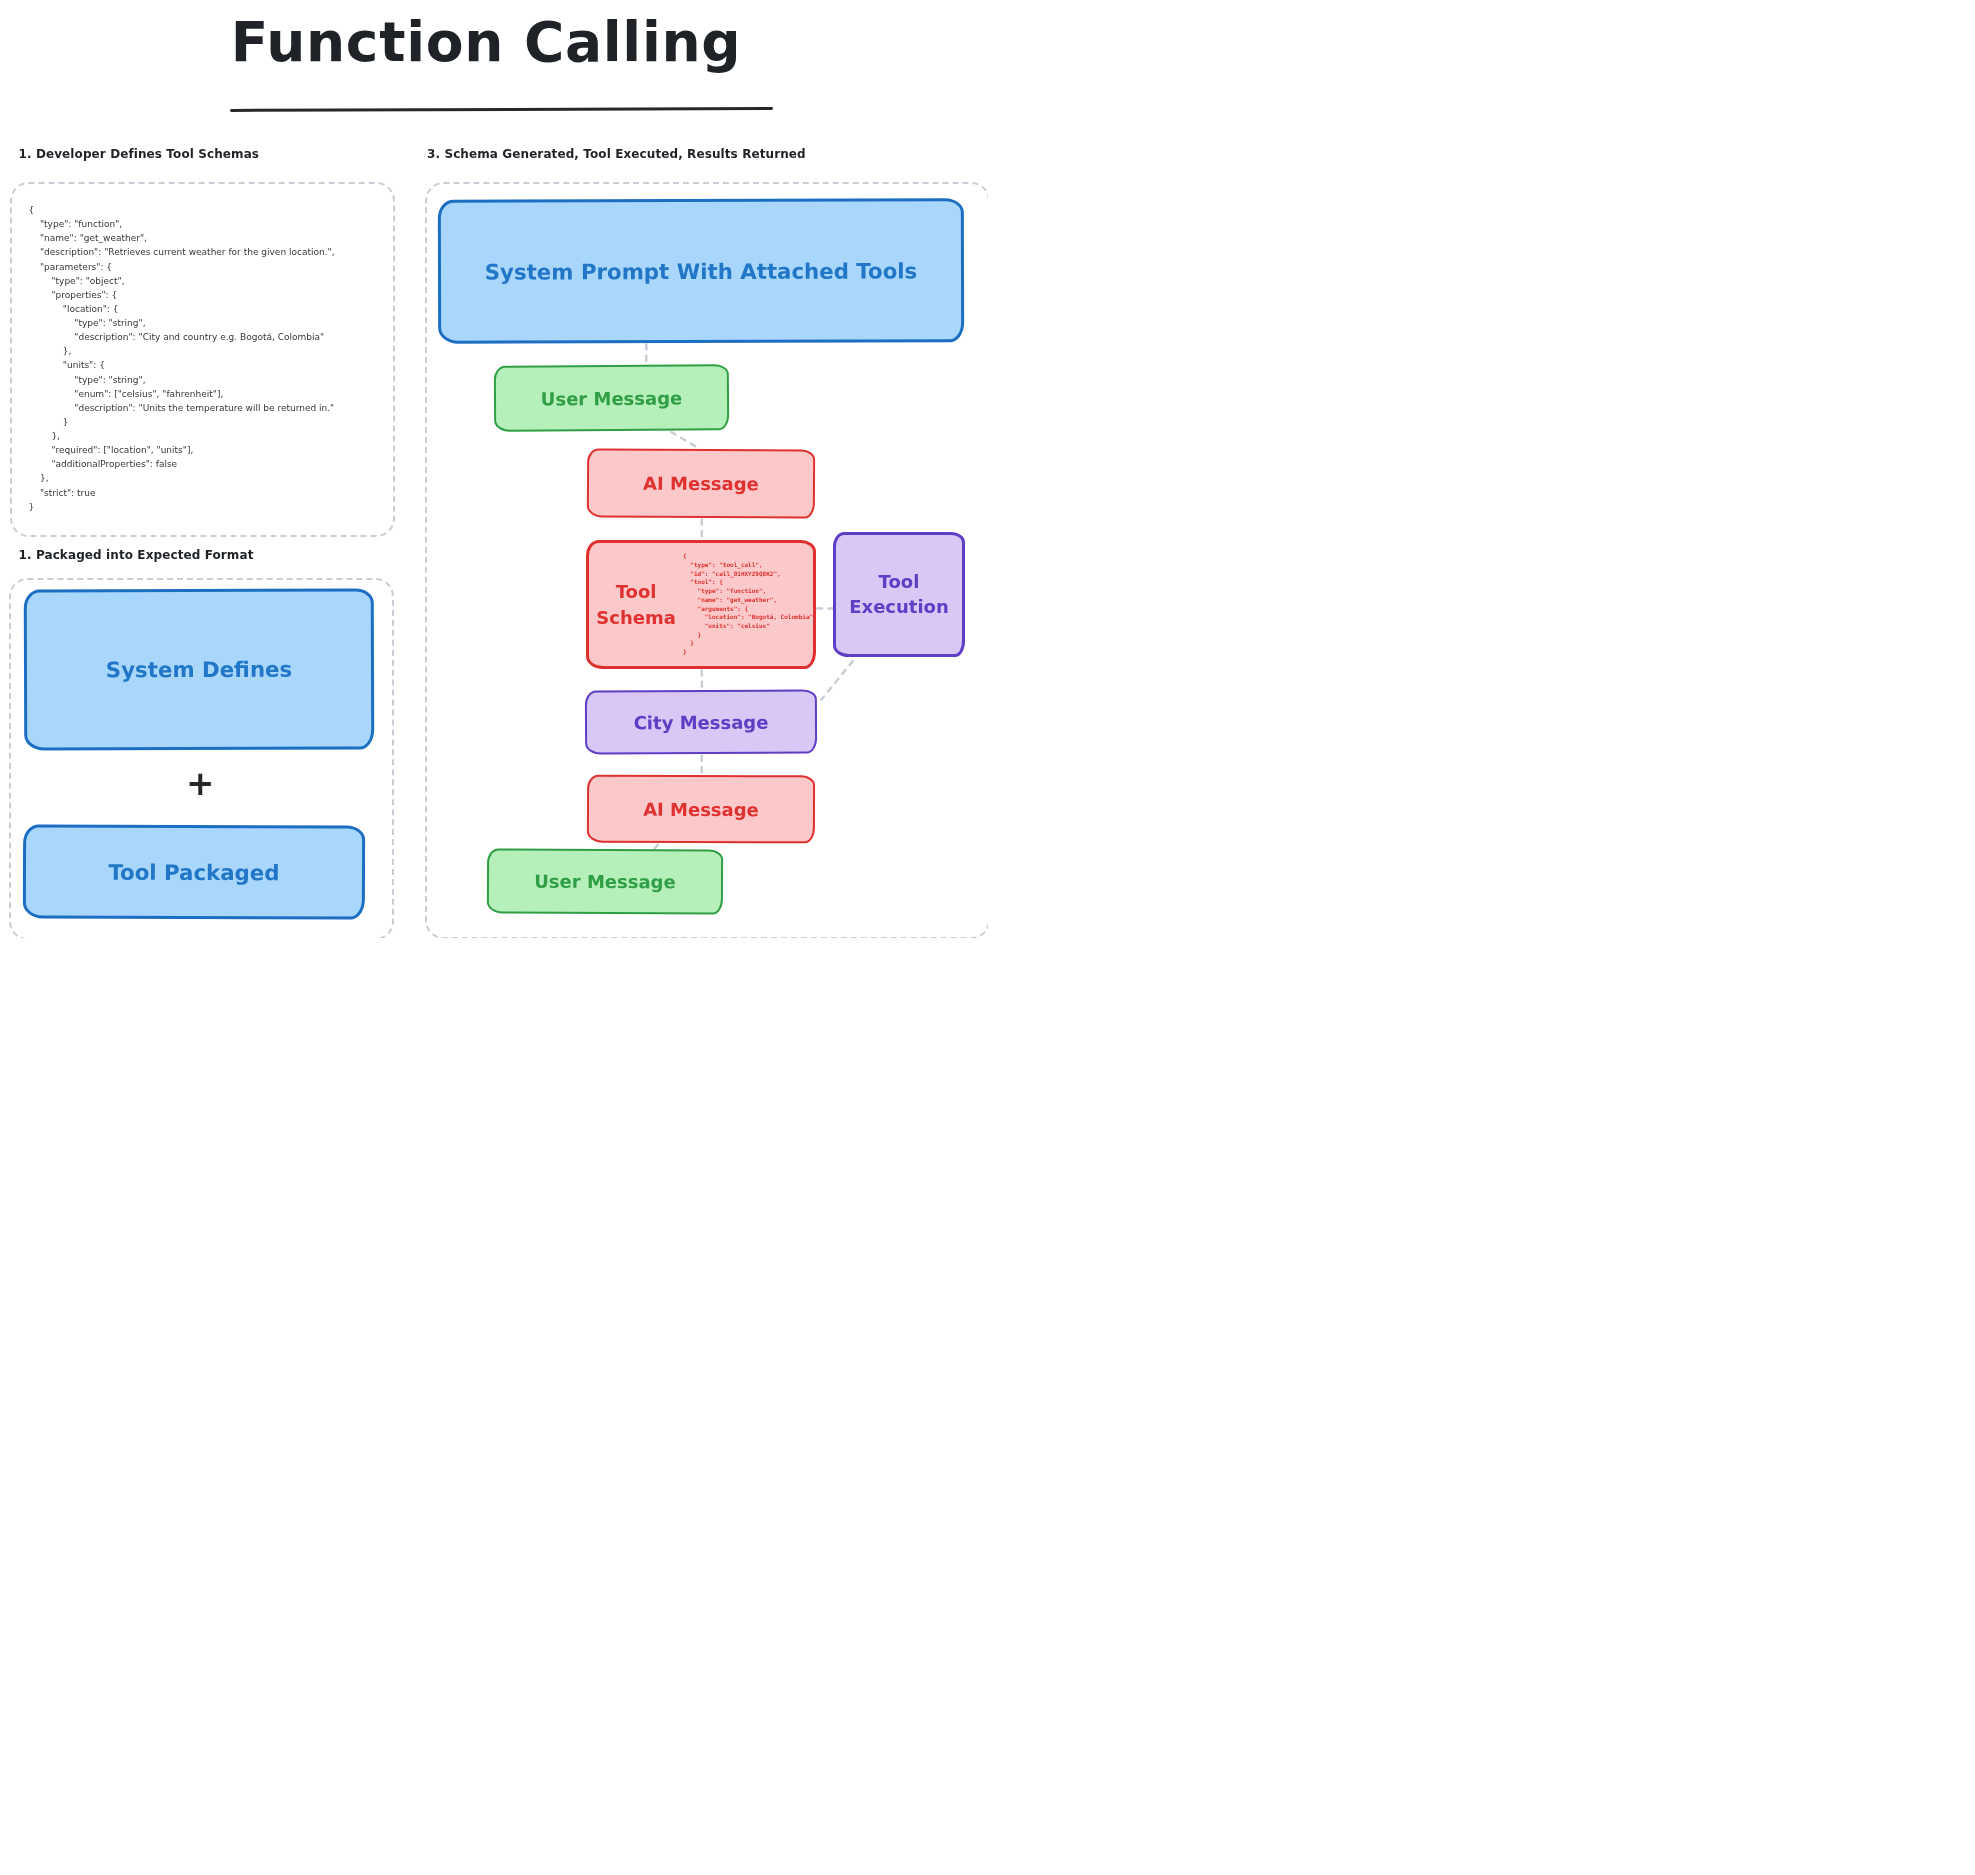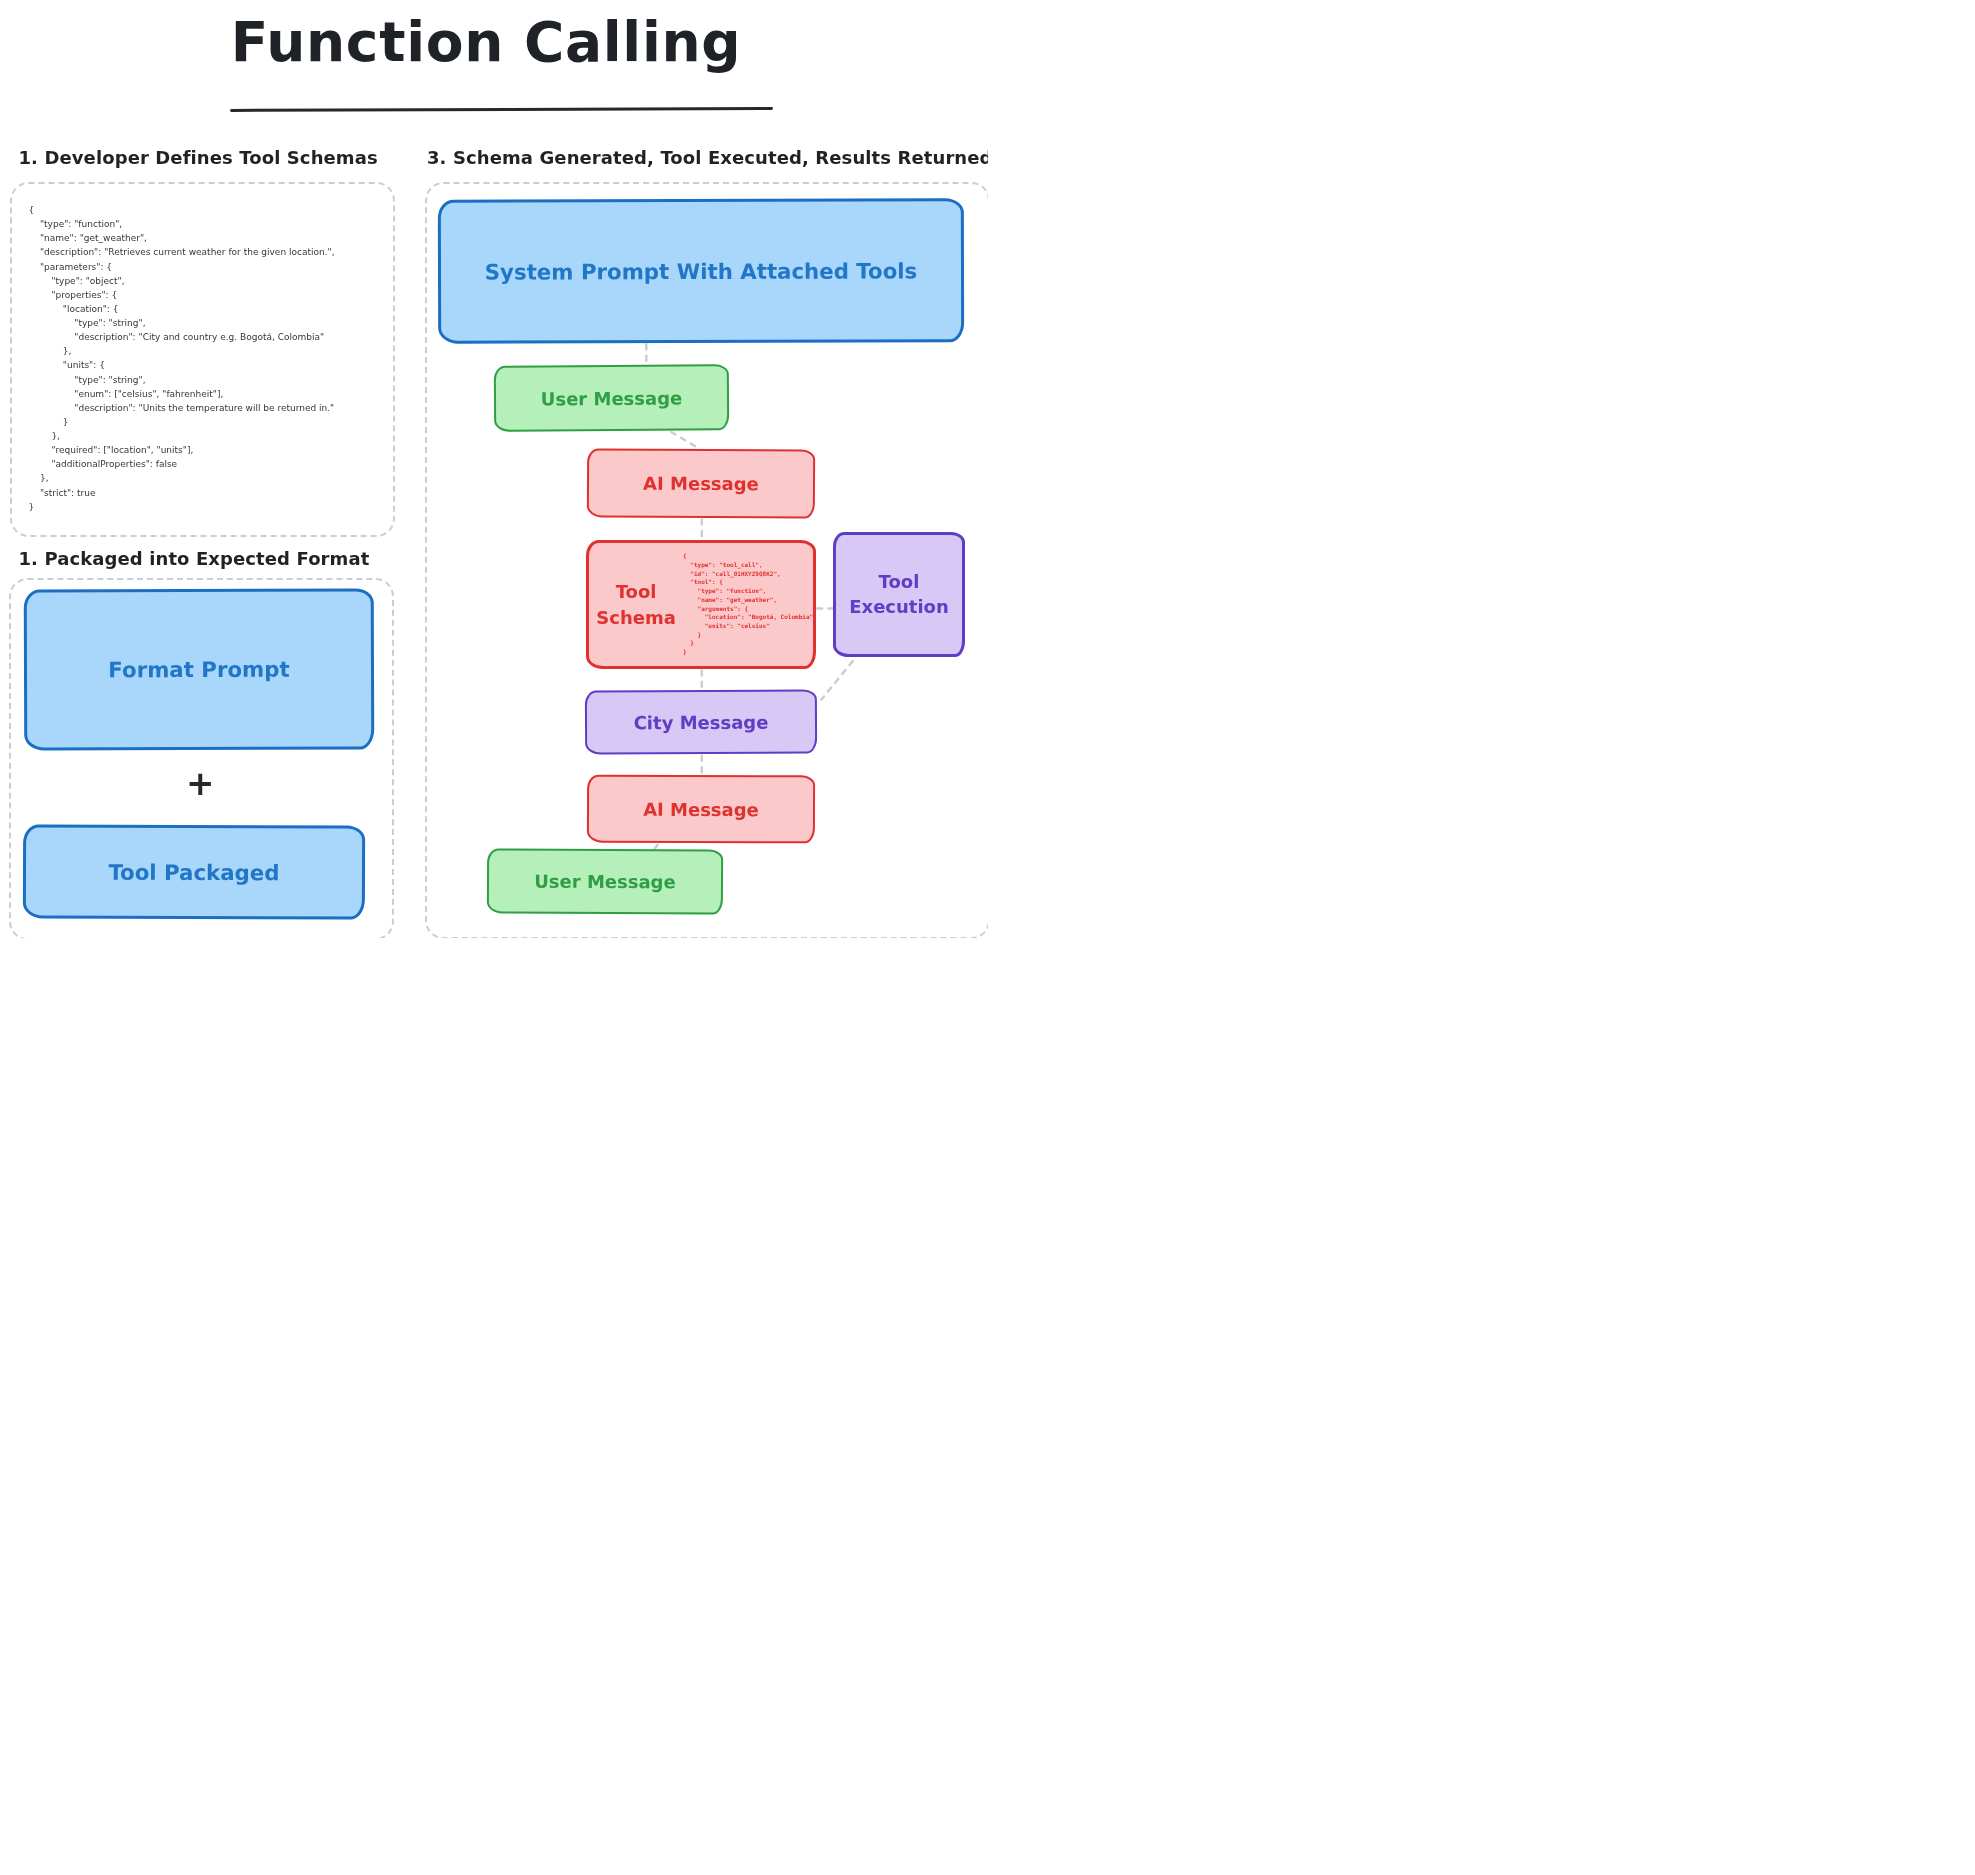--- a/index.html
+++ b/index.html
@@ -10,21 +10,21 @@
   .abs{position:absolute;}
   .title{
     left:0;right:16px;top:10px;text-align:center;
     font-size:55px;font-weight:700;letter-spacing:0.7px;color:#1f2327;
   }
   .title-underline{
     left:230px;top:108px;width:543px;height:2.8px;background:#26292c;
     border-radius:2.1px;transform:rotate(-0.2deg);
   }
   .section-heading{
-    font-size:18px;font-weight:700;color:#1f2327;letter-spacing:0.1px;white-space:nowrap;
+    font-size:12px;font-weight:700;color:#1f2327;letter-spacing:0.1px;white-space:nowrap;
   }
   .dashed-panel{
     border:2.1px dashed #c7ced6;border-radius:18.5px;background:#ffffff;
   }
   .code-block{
     font-family:"DejaVu Sans",sans-serif;
     font-size:9px;line-height:1.57;color:#33383d;white-space:pre;
   }
   .box{
     display:flex;align-items:center;justify-content:center;text-align:center;
@@ -97,21 +97,21 @@
         "additionalProperties": false
     },
     "strict": true
 }</pre>
 
   <div class="abs section-heading" style="left:18.5px;top:548px;">1. Packaged into Expected Format</div>
 
   <div class="abs dashed-panel" style="left:8.5px;top:578px;width:381px;height:358px;"></div>
 
   <div class="abs box box-blue big-label" style="left:24px;top:589px;width:350px;height:161px;transform:rotate(-0.2deg);">
-    <span>Format Prompt</span>
+    <span>System Defines</span>
   </div>
 
   <div class="abs plus-sign" style="left:186px;top:763px;">+</div>
 
   <div class="abs box box-blue big-label" style="left:23px;top:825px;width:342px;height:94px;transform:rotate(0.2deg);">
     <span>Tool Packaged</span>
   </div>
 
   <div class="abs section-heading" style="left:427px;top:147px;">3. Schema Generated, Tool Executed, Results Returned</div>
 

